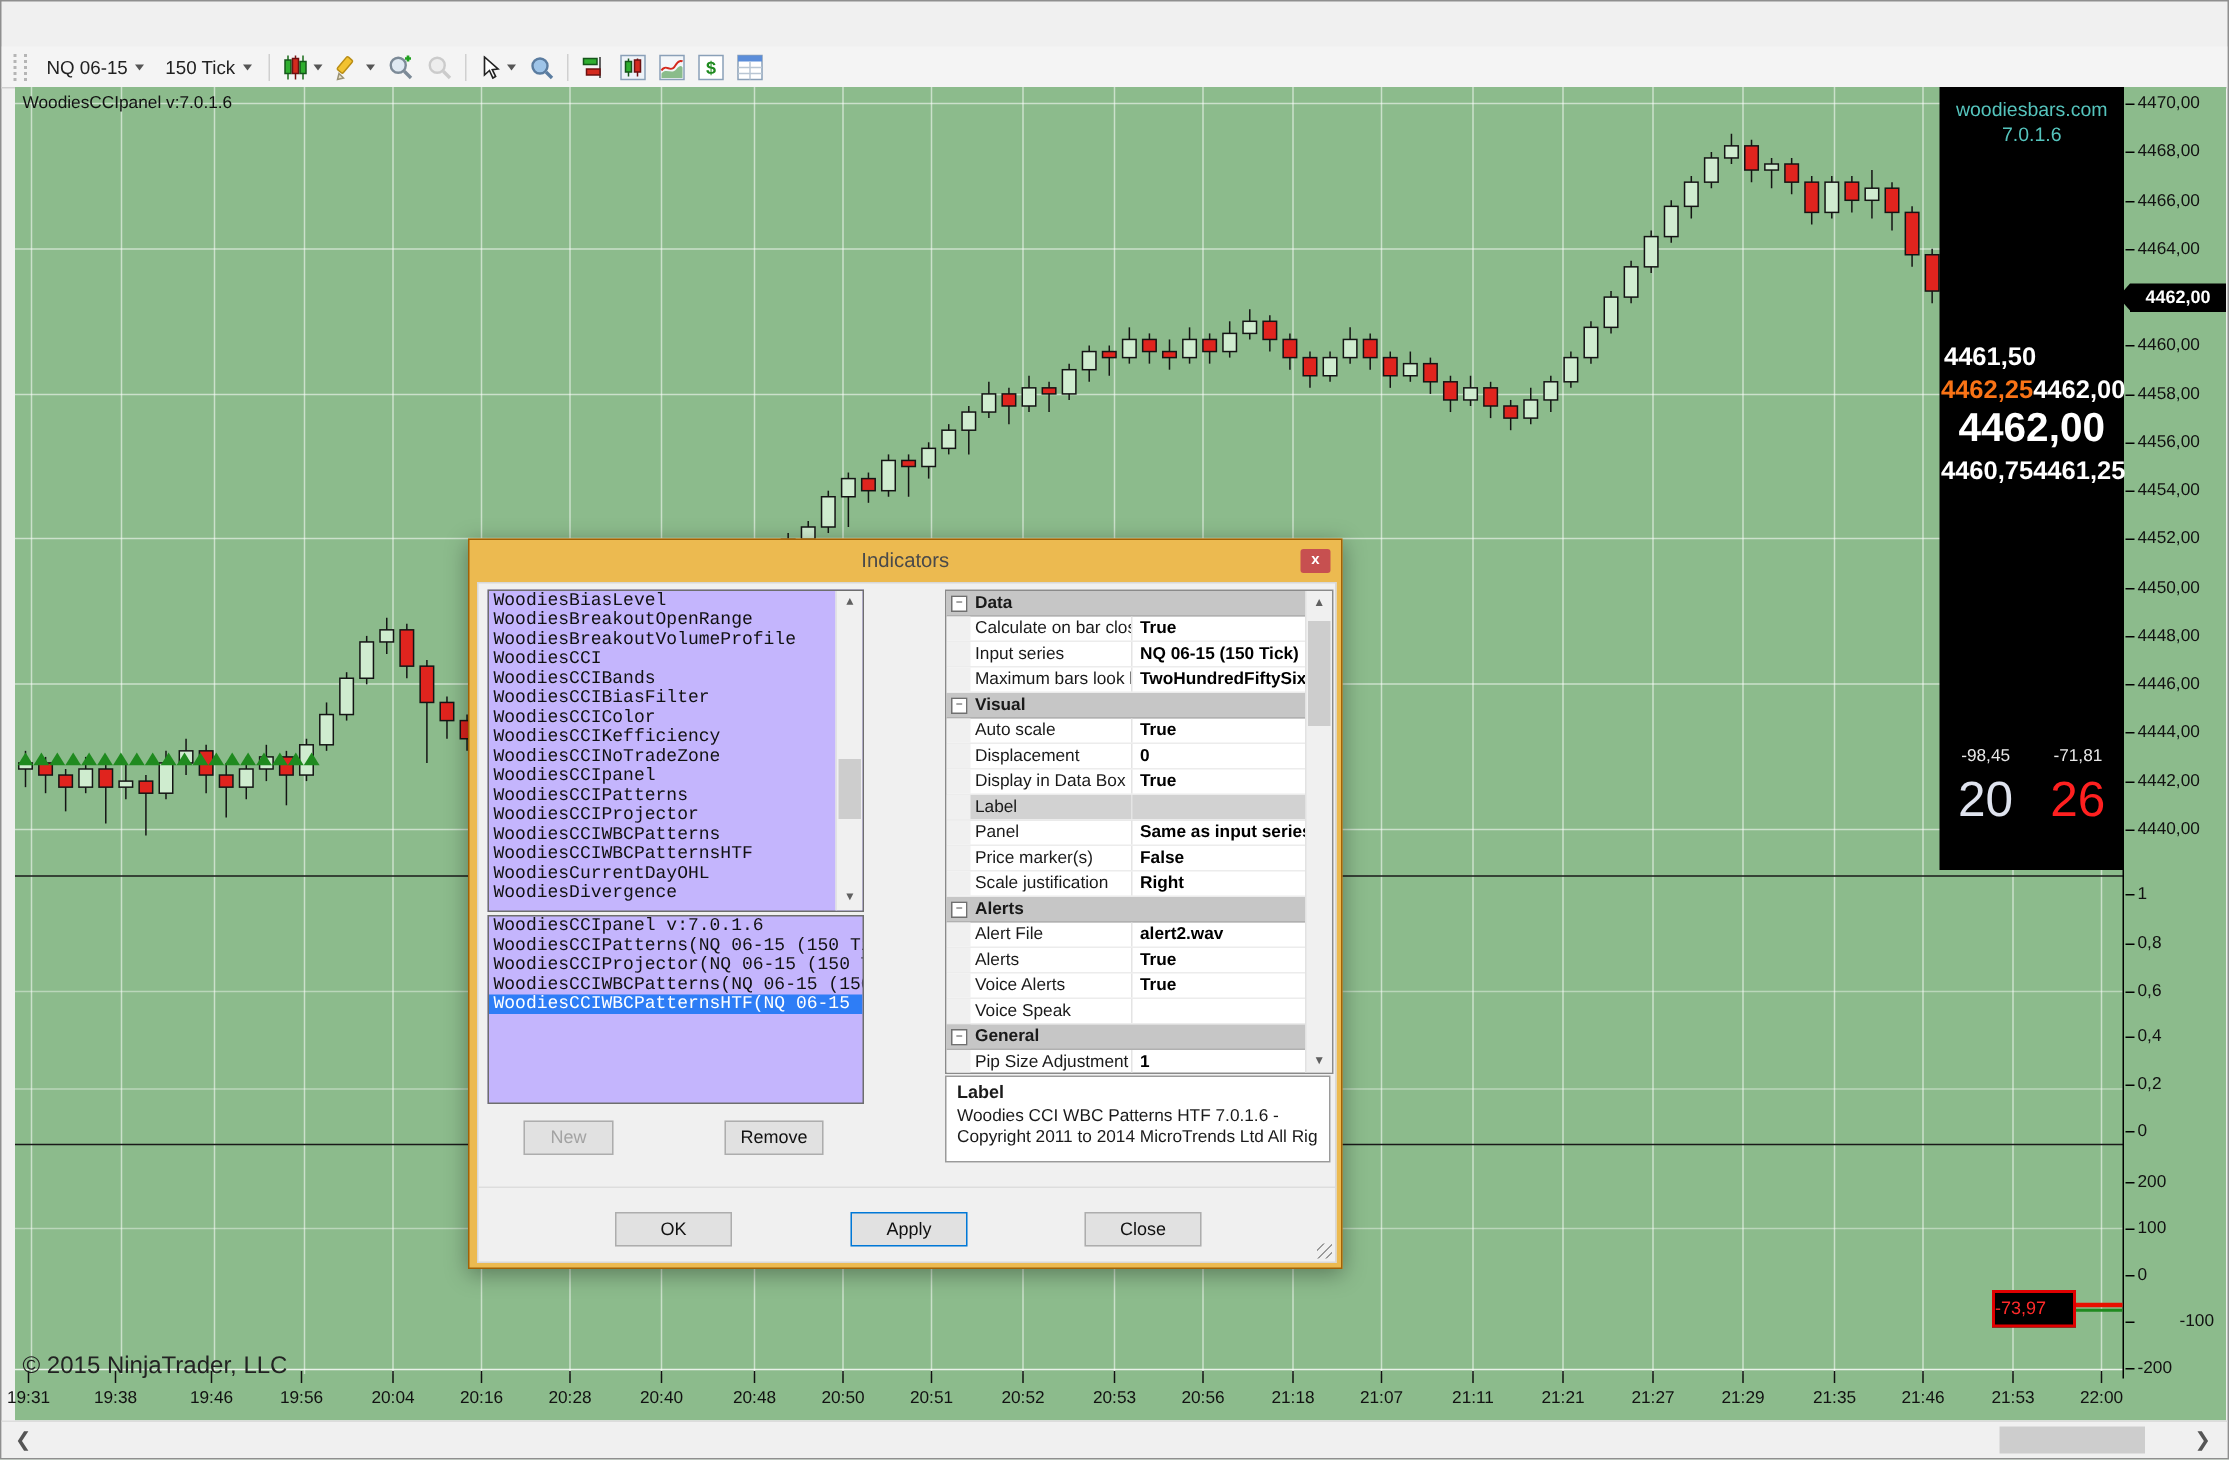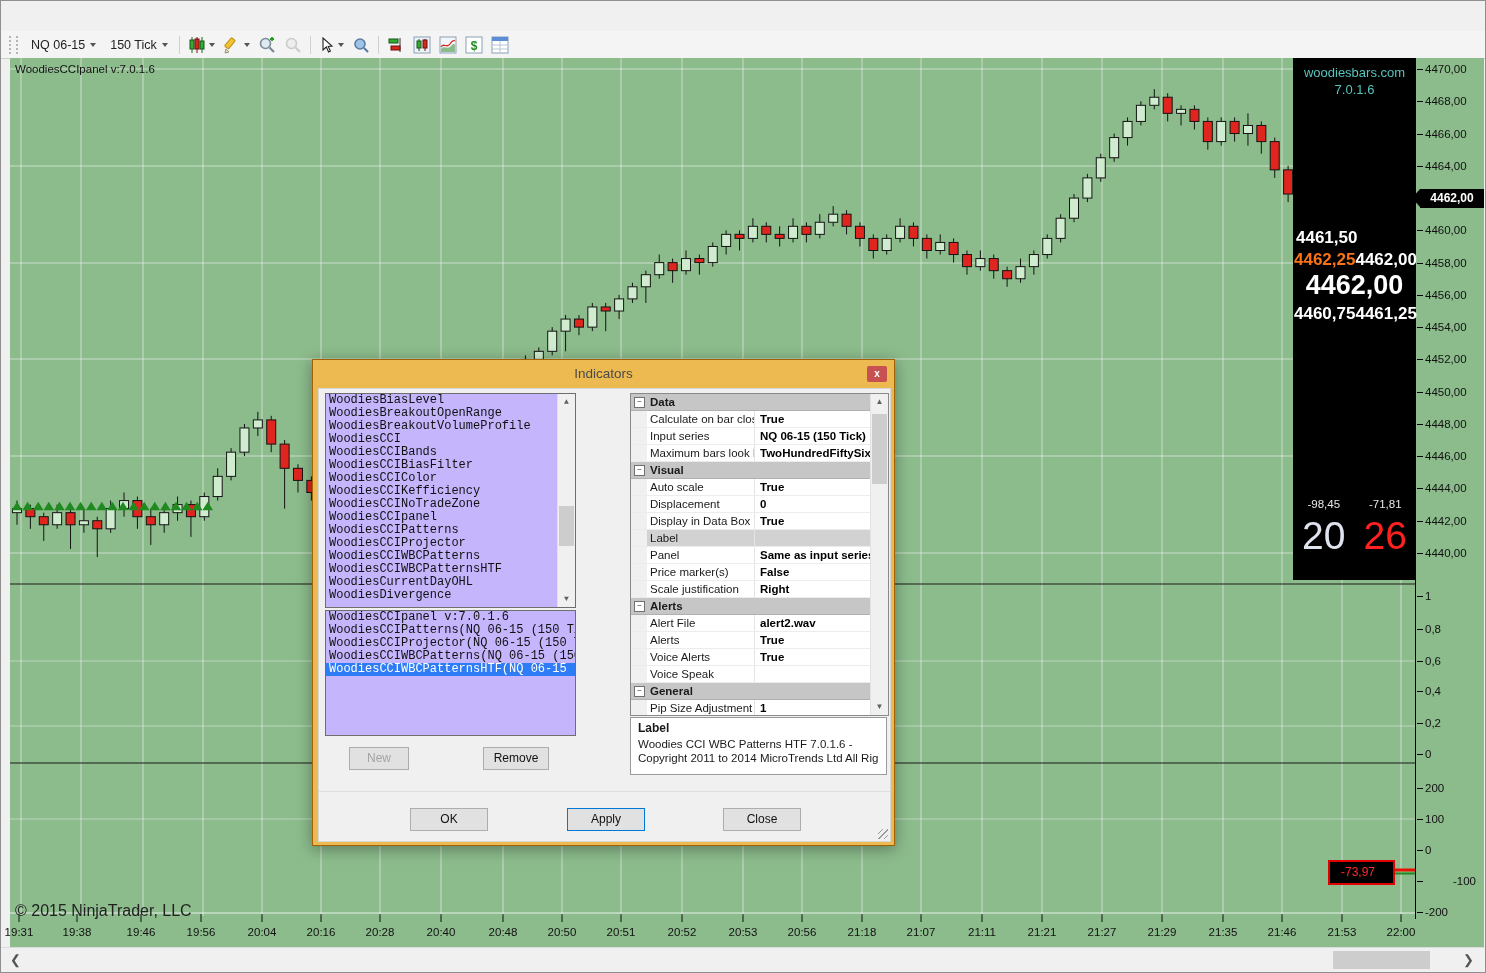--- a/index.html
+++ b/index.html
@@ -38,25 +38,25 @@
   .bp-site{position:absolute;top:7px;width:100%;text-align:center;font-size:13px;color:#55c4bd;}
   .bp-ver{position:absolute;top:24px;width:100%;text-align:center;font-size:13px;color:#55c4bd;}
   .bp-q1{position:absolute;top:170px;left:3px;font-size:17px;font-weight:bold;}
   .bp-q2{position:absolute;top:192px;left:0;width:100%;display:flex;justify-content:space-between;font-size:17px;font-weight:bold;}
   .bp-q2 .g{color:#f97316;padding-left:1px;}
   .bp-q2 .w{padding-right:1px;}
   .bp-q3{position:absolute;top:212px;width:100%;text-align:center;font-size:27px;font-weight:bold;}
   .bp-q4{position:absolute;top:246px;left:0;width:100%;display:flex;justify-content:space-between;font-size:17px;font-weight:bold;padding:0 1px;box-sizing:border-box;}
   .bp-cci{position:absolute;top:440px;left:0;width:100%;display:flex;justify-content:space-around;text-align:center;}
   .bp-cci .sm{display:block;font-size:11.5px;color:#e8e8e8;}
-  .bp-cci .big{display:block;font-size:39px;margin-top:4px;}
+  .bp-cci .big{display:block;font-size:33px;margin-top:4px;}
   .bp-cci .light{color:#dfe3ee;}
   .bp-cci .red{color:#ff2020;}
   
-  .neg-marker{position:absolute;left:1327px;top:859px;width:52px;height:21px;background:#000;border:2px solid #e00000;color:#ff2a2a;font-size:12px;line-height:21px;padding-left:11px;z-index:2;}
+  .neg-marker{position:absolute;left:1327px;top:859px;width:52px;height:21px;background:#000;border:2px solid #e00000;color:#ff2a2a;font-size:12px;line-height:21px;padding-left:0;z-index:2;}
   
   .hscroll{position:absolute;left:0;top:946px;width:100%;height:26px;background:#f0f0f0;border-top:1px solid #dcdcdc;z-index:1;}
   .hs-arrow{position:absolute;top:4px;font-size:13px;color:#555;}
   .hs-left{left:9px;}
   .hs-right{left:1462px;}
   .hs-thumb{position:absolute;left:1332px;top:3px;width:97px;height:18px;background:#cdcdcd;}
   
   .dialog{position:absolute;left:292px;top:358px;width:583px;height:487px;background:#ecba50;border:1px solid #a16207;box-sizing:border-box;z-index:10;box-shadow:0 3px 14px rgba(0,0,0,.35);margin-left:19px;}
   .dlg-title{position:absolute;left:0;top:0;width:100%;height:28px;line-height:28px;text-align:center;font-size:13.5px;color:#4a4a4a;}
   .dlg-close{position:absolute;right:7px;top:6px;width:20px;height:16px;background:#c75050;border-radius:2px;color:#fff;font-size:10px;font-weight:bold;line-height:16px;text-align:center;}

